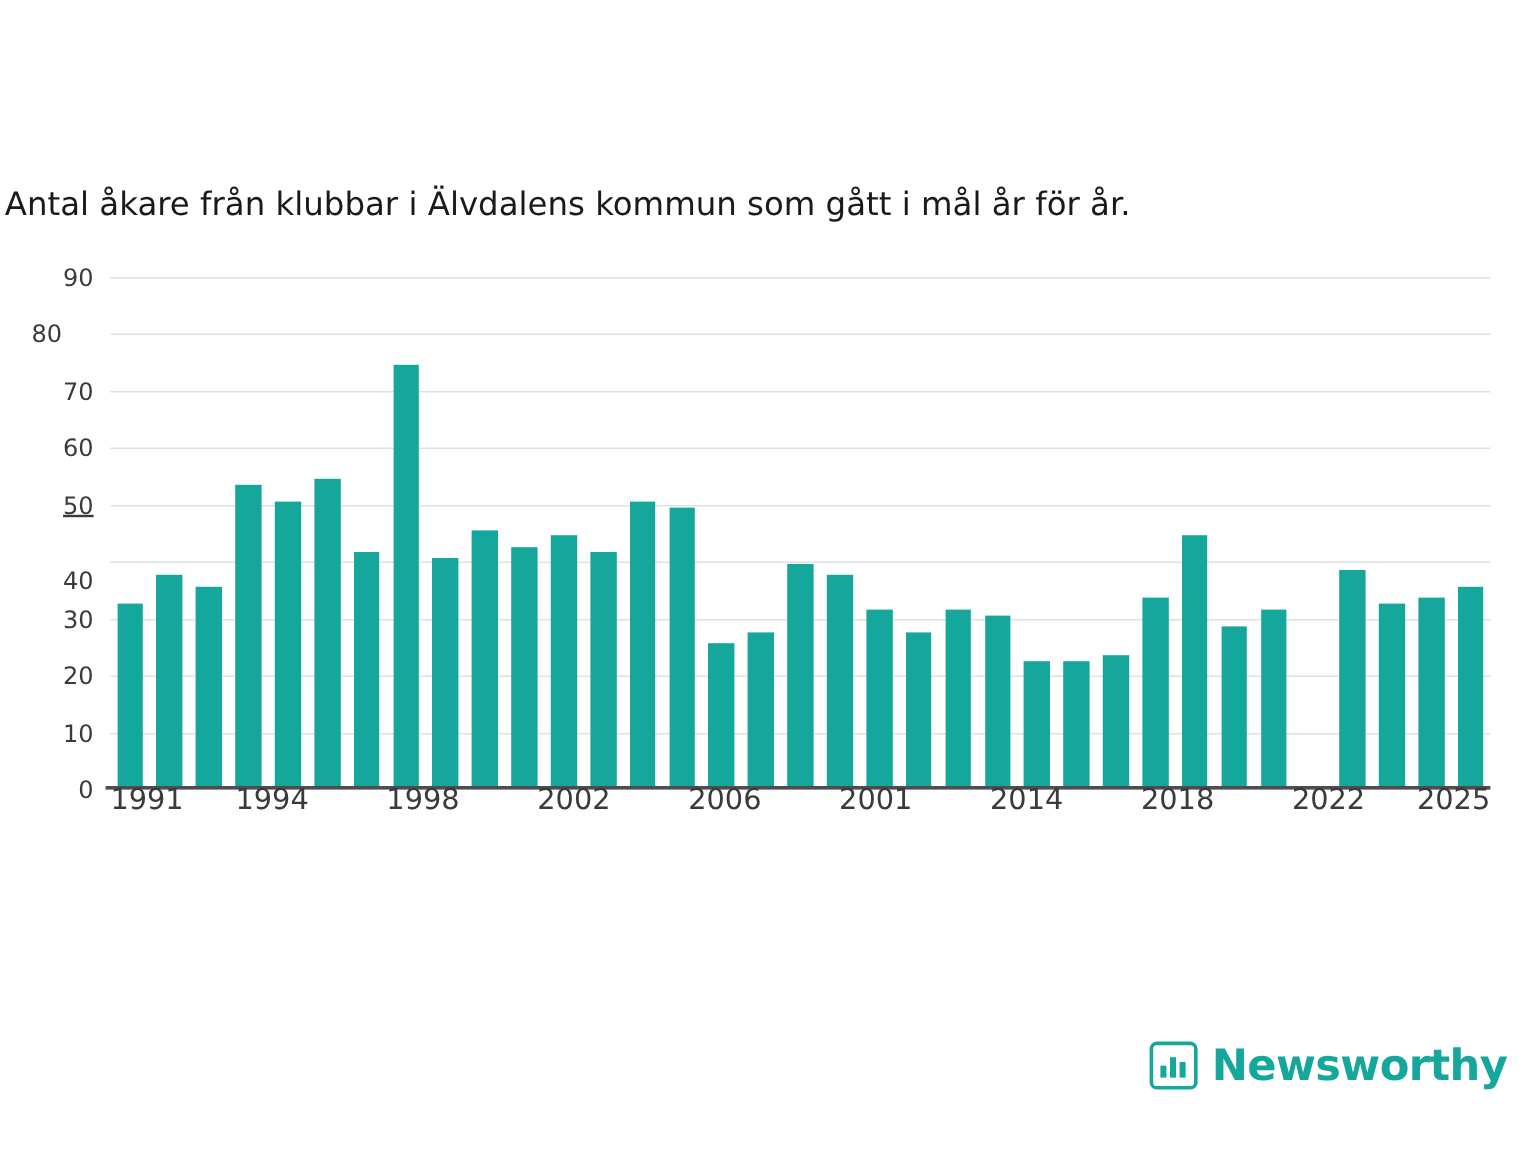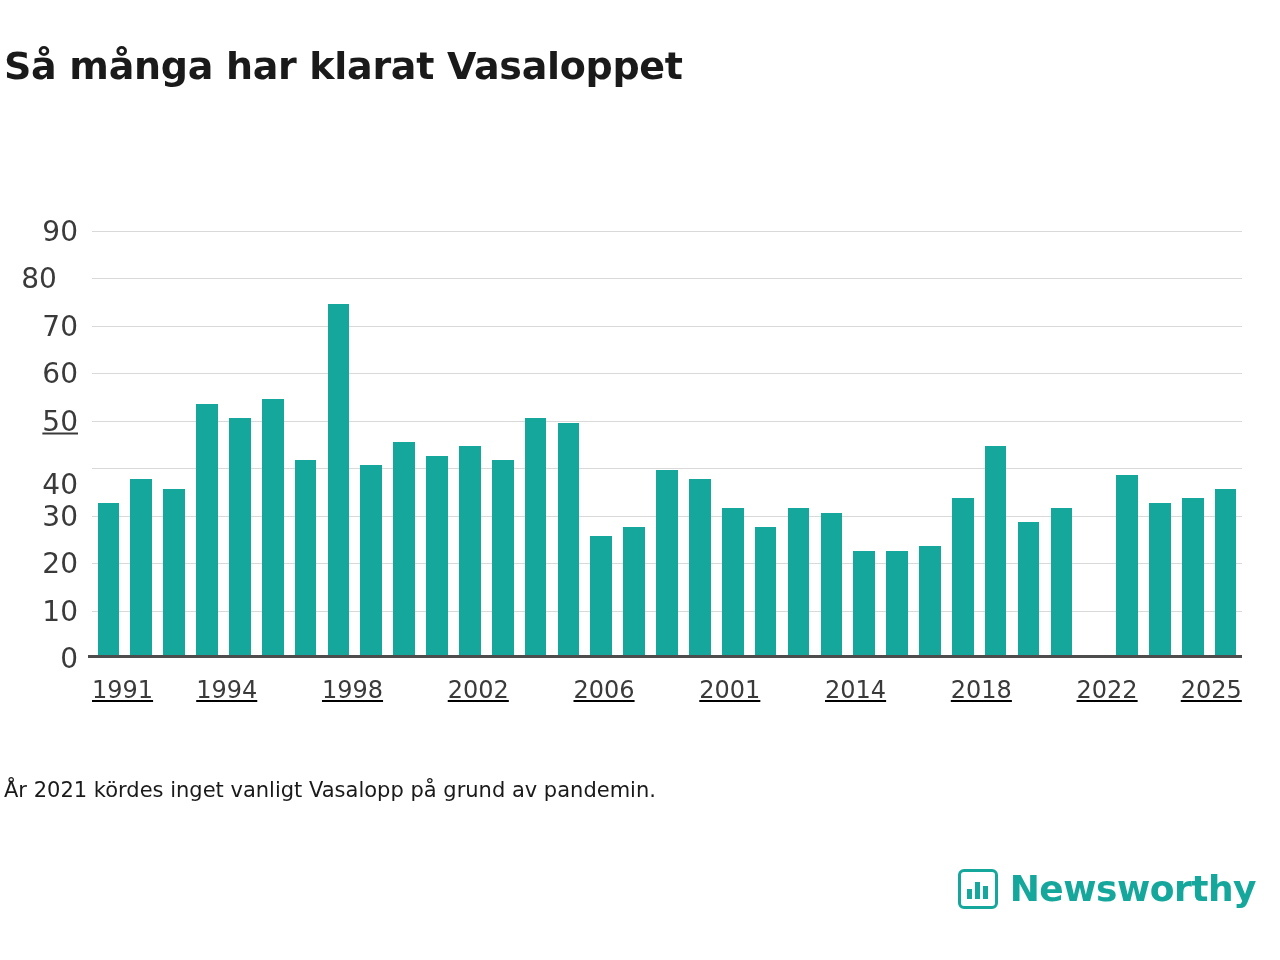--- a/index.html
+++ b/index.html
@@ -39,21 +39,21 @@
     position: absolute;
     left: 0; top: 0;
     width: 78px;
     height: 430px;
   }
   .ylabel {
     position: absolute;
     right: 0;
     width: 78px;
     text-align: right;
-    font-size: 28px;
+    font-size: 20px;
     color: #3a3a3a;
     transform: translateY(-50%);
   }
   .plot {
     position: absolute;
     left: 92px; top: 0;
     right: 18px;
     height: 430px;
   }
   .gridline {
@@ -83,41 +83,40 @@
     align-items: flex-end;
     justify-content: center;
   }
   .bar {
     width: 66%;
     background: #16a79c;
   }
   .xlabels {
     position: absolute;
     left: 92px; right: 18px;
-    top: 448px;
+    top: 424px;
     display: flex;
-    text-decoration: underline;
   }
   .xslot {
     flex: 1 1 0;
     text-align: center;
     font-size: 24px;
     color: #3a3a3a;
   }
   .note {
     position: absolute;
     left: 4px; top: 778px;
     font-size: 21px;
     color: #1a1a1a;
   }
   .logo {
     position: absolute;
     right: 24px; top: 868px;
     display: flex;
-    align-items: flex-end;
+    align-items: flex-start;
     gap: 12px;
   }
   .logo-mark {
     width: 40px; height: 40px;
     border: 3px solid #16a79c;
     border-radius: 6px;
     position: relative;
   }
   .logo-mark i {
     position: absolute;
@@ -134,21 +133,21 @@
     font-weight: bold;
     color: #16a79c;
     letter-spacing: -0.5px;
   }
 </style>
 </head>
 <body>
 
 <div class="page">
 
-  <div class="title">Så många har klarat Vasaloppet</div>
+  <div class="subtitle">Antal åkare från klubbar i Älvdalens kommun som gått i mål år för år.</div>
 
   <div class="chart-area">
     <div class="ylabels">
         <div class="ylabel" style="top: 430px;">0</div>
         <div class="ylabel" style="top: 382.556px; margin-left: 32px;">10</div>
         <div class="ylabel" style="top: 335.111px;">20</div>
         <div class="ylabel" style="top: 287.667px; padding-left: 16px;">30</div>
         <div class="ylabel" style="top: 256px;">40</div>
         <div class="ylabel" style="top: 192.778px; text-decoration: underline;">50</div>
         <div class="ylabel" style="top: 145.333px; text-align: right;">60</div>
@@ -305,21 +304,20 @@
         <div class="xslot"></div>
         <div class="xslot"></div>
         <div class="xslot"></div>
         <div class="xslot">2022</div>
         <div class="xslot"></div>
         <div class="xslot"></div>
         <div class="xslot">2025</div>
       </div>
   </div>
 
-  <div class="note">År 2021 kördes inget vanligt Vasalopp på grund av pandemin.</div>
 
   <div class="logo">
     <div class="logo-mark">
       <i></i>
         <i></i>
         <i></i>
     </div>
     <div class="logo-text">Newsworthy</div>
   </div>
 

